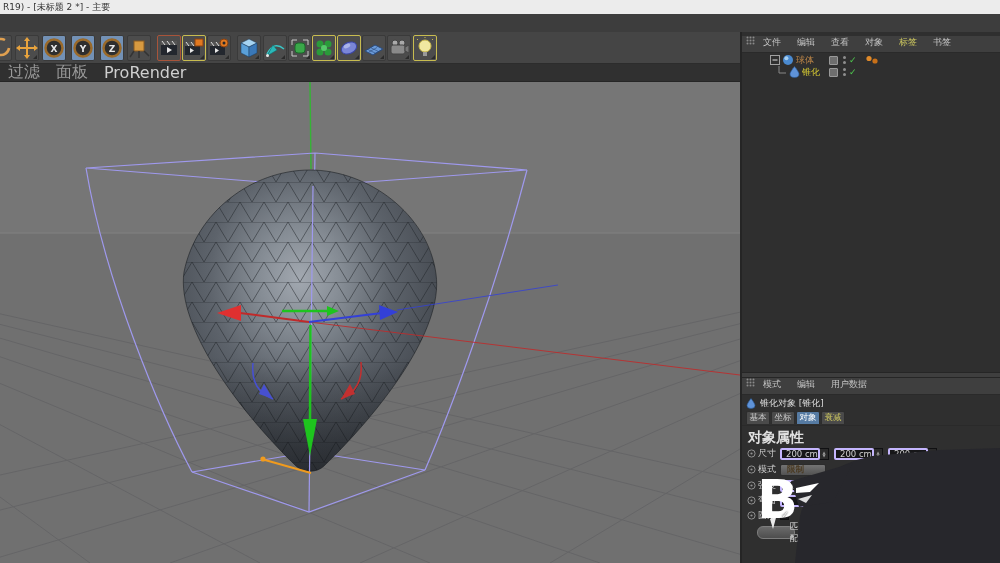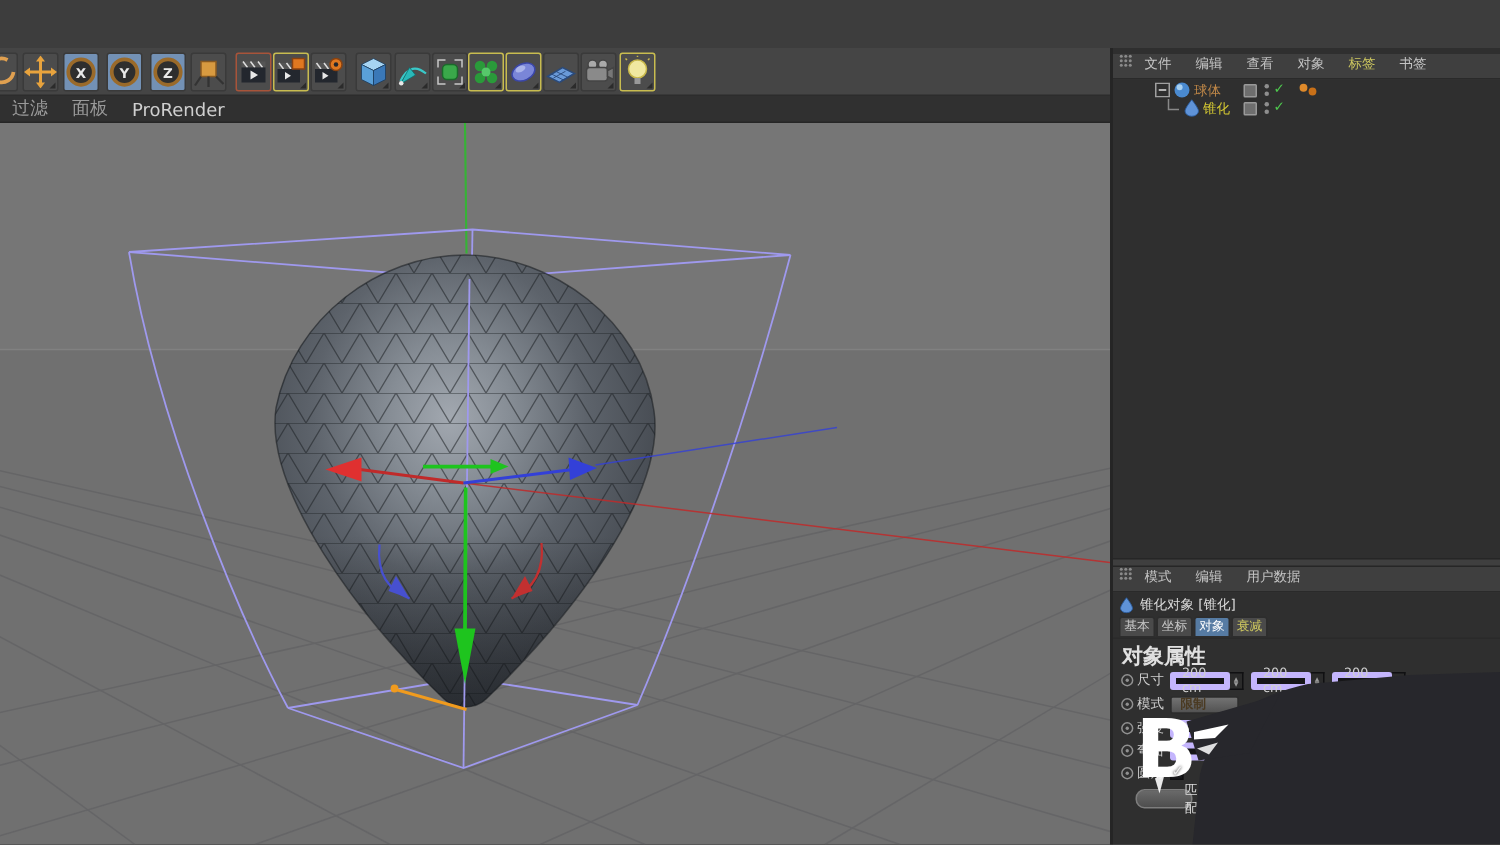--- a/index.html
+++ b/index.html
@@ -24,21 +24,21 @@
           align-items:center; justify-content:center; }
   .tile.blue { background:#7391b5; }
   .tile.ybd  { border-color:#c8bc50; }
   .tile.rbd  { border-color:#a8543a; }
   .tile .dd  { position:absolute; right:1px; bottom:1px; width:0; height:0;
                border-left:4px solid transparent; border-bottom:4px solid #2b2b2b; }
 
   
   #vpmenu { left:0; top:64px; width:740px; height:18px; background:#303030;
             display:flex; align-items:center; border-bottom:1px solid #262626; }
-  #vpmenu span { font-size:12px; padding:0 8px; color:#9a9a9a; }
+  #vpmenu span { font-size:16px; padding:0 8px; color:#9a9a9a; }
   #vpmenu .pro { color:#cfcfcf;text-align:center; }
   #vpnav { position:absolute; right:4px; top:2px; display:flex; gap:2px; }
   #vpnav .nico { width:13px; height:13px; display:flex; align-items:center; justify-content:center; }
   #viewport { left:0; top:82px; width:740px; height:481px; background:#747474; }
 
   
   #rpanel { left:740px; top:32px; width:260px; height:531px; background:#2f2f2f;
             border-left:2px solid #252525; }
   .pmenu { position:absolute; left:0; width:258px; background:#3f3f3f;
            border-bottom:1px solid #2a2a2a; display:flex; align-items:flex-start; }
@@ -54,21 +54,21 @@
 
   .amtab { position:absolute; top:0; height:14px; font-size:8.5px; color:#c8c8c8;
            background:#4a4a4a; border:1px solid #2d2d2d; border-radius:2px 2px 0 0;
            display:flex; align-items:center; justify-content:center; }
   .amtab.active { background:#567ba3; color:#fff; }
   .amtab.yel { color:#cdc75f; }
 
   .prow { position:absolute; left:0; width:258px; height:15px; display:flex; align-items:center; }
   .plabel { font-size:9px; color:#cfcfcf; width:22px; margin-left:16px; }
   .keyc { position:absolute; left:5px; }
-  .field { height:12px; background:#161618; border:4px solid #c4b5fd; border-radius:2px;
+  .field { height:12px; background:#161618; border:2px solid #c4b5fd; border-radius:2px;
            color:#cfcfcf; font-size:8.5px; display:flex; align-items:center; padding-left:4px; }
   .spin { width:9px; height:12px; background:#2b2b2b; border:1px solid #101012; border-left:none;
           display:flex; flex-direction:column; align-items:center; justify-content:center; color:#9a9a9a; }
   .spin b { font-size:4px; line-height:3px; }
   .drop { height:12px; background:linear-gradient(#737373,#525252); border:1px solid #2c2c2c;
           border-radius:2px; color:#4a3a22; font-size:8.5px; font-weight:bold;
           display:flex; align-items:center; padding-left:6px; }
   .cbox { width:9px; height:9px; background:#17171a; border:1px solid #0e0e10; position:relative; }
   .cbox em { position:absolute; left:0px; top:-3px; color:#f0f0f0; font-style:normal; font-size:10px;
              font-weight:bold; text-shadow:0 0 2px #000; z-index:60; }
@@ -77,20 +77,23 @@
             display:flex; align-items:center; justify-content:center; }
 
   #watermark { left:0; top:0; width:1000px; height:563px; pointer-events:none; z-index:50; }
   svg { display:block; }
 </style>
 </head>
 <body>
 
 <div id="app">
 
+  <div id="titlebar" class="abs">
+    <span>R19) - [未标题 2 *] - 主要</span>
+  </div>
 
 
   <div id="toolbar" class="abs">
     <div class="tile" style="left:-12px">
       <svg width="22" height="22">
         <path d="M16,3 A8,8 0 1 0 20,11" fill="none" stroke="#e0a050" stroke-width="2.5"></path>
       </svg>
     </div>
     <div class="tile" style="left:15px">
       <svg width="22" height="22">

